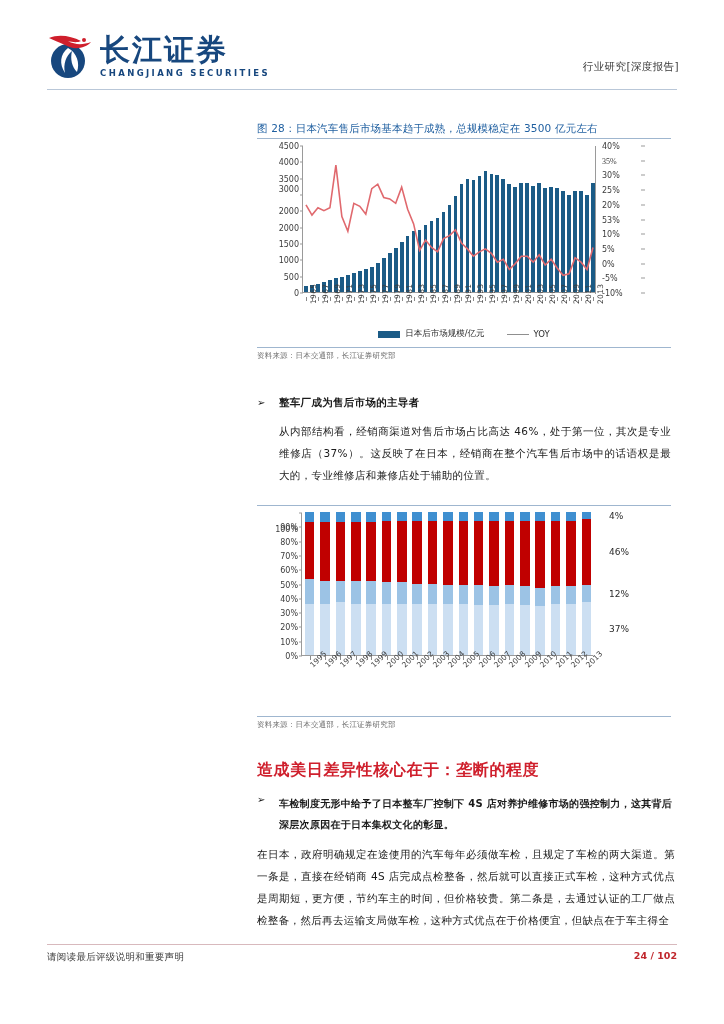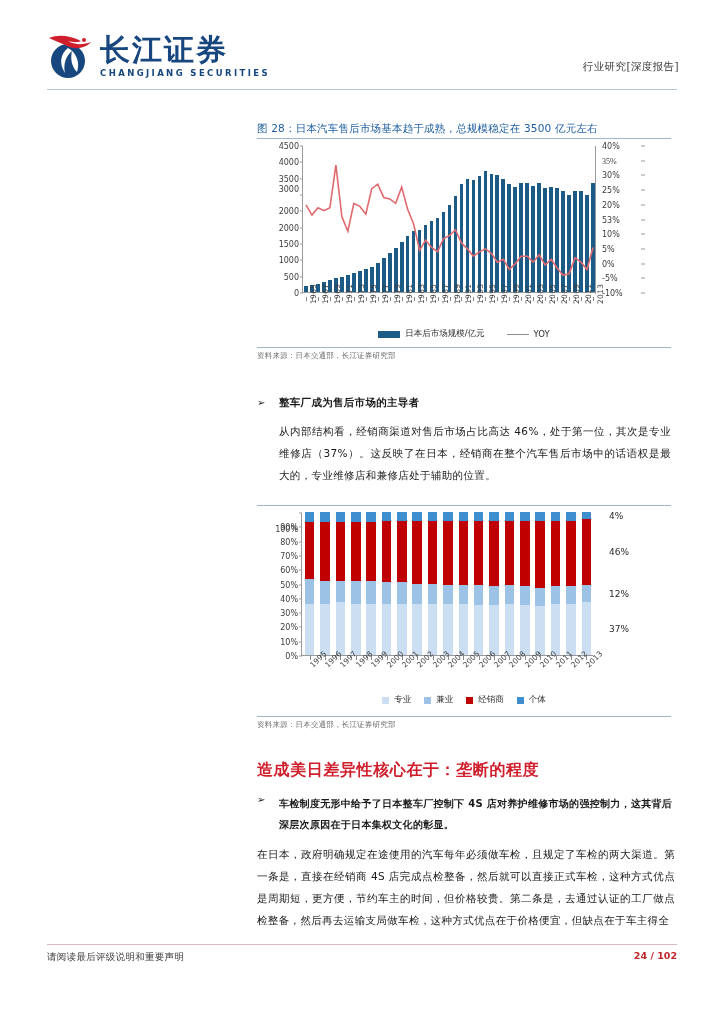--- a/index.html
+++ b/index.html
@@ -530,38 +530,20 @@
           <div class="c2-xtick" style="left: 284.316px;"></div>
           <div class="c2-xlab" style="left: 282.316px;">2013</div>
         </div>
     </div>
     <div id="c2-annotations">
         <div class="c2-ann" style="left: 352px; top: 2.575px;">4%</div>
         <div class="c2-ann" style="left: 352px; top: 39.04px;">46%</div>
         <div class="c2-ann" style="left: 352px; top: 80.51px;">12%</div>
         <div class="c2-ann" style="left: 352px; top: 115.545px;">37%</div>
       </div>
-    <div class="c2-legend">
-      <span class="lg-item">
-        <span class="lg-sq" style="background:#ccdff2"></span>
-        <span>专业</span>
-      </span>
-      <span class="lg-item">
-        <span class="lg-sq" style="background:#9cc3e5"></span>
-        <span>兼业</span>
-      </span>
-      <span class="lg-item">
-        <span class="lg-sq" style="background:#c00000"></span>
-        <span>经销商</span>
-      </span>
-      <span class="lg-item">
-        <span class="lg-sq" style="background:#3f8fd0"></span>
-        <span>个体</span>
-      </span>
-    </div>
   </div>
   <div class="fig-rule" style="left:257px; top:716px; width:414px;"></div>
   <div class="fig-source" style="left:257px; top:720px;">资料来源：日本交通部，长江证券研究部</div>
 
   <div class="sec-head" style="left:257px; top:760px;">造成美日差异性核心在于：垄断的程度</div>
   <div class="bullet-row" style="left:257px; top:793px; width:418px;">
     <span class="bullet-ar">➢</span>
     <span class="bullet-red">车检制度无形中给予了日本整车厂控制下 4S 店对养护维修市场的强控制力，这其背后深层次原因在于日本集权文化的彰显。</span>
   </div>
   <div class="para" style="left:257px; top:843px; width:418px;">在日本，政府明确规定在途使用的汽车每年必须做车检，且规定了车检的两大渠道。第一条是，直接在经销商 4S 店完成点检整备，然后就可以直接正式车检，这种方式优点是周期短，更方便，节约车主的时间，但价格较贵。第二条是，去通过认证的工厂做点检整备，然后再去运输支局做车检，这种方式优点在于价格便宜，但缺点在于车主得全</div>

